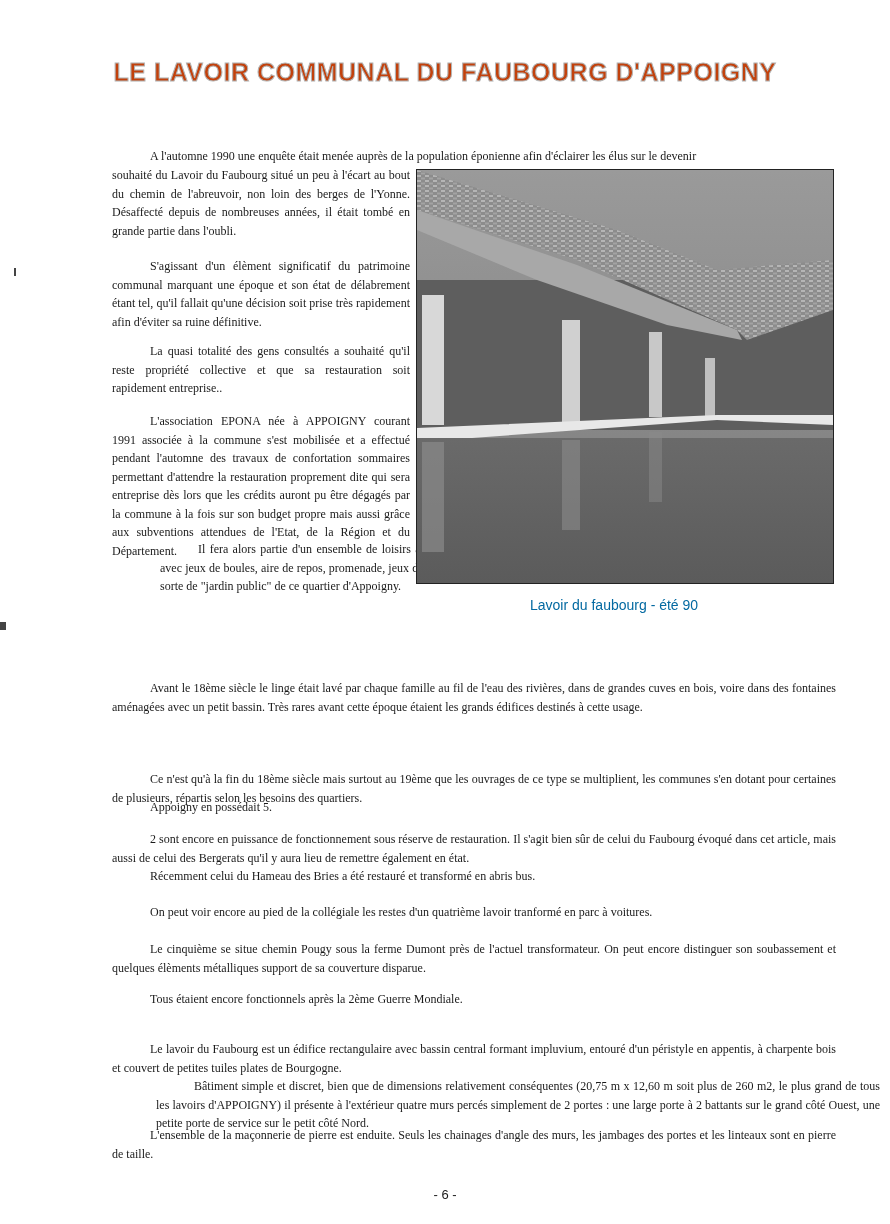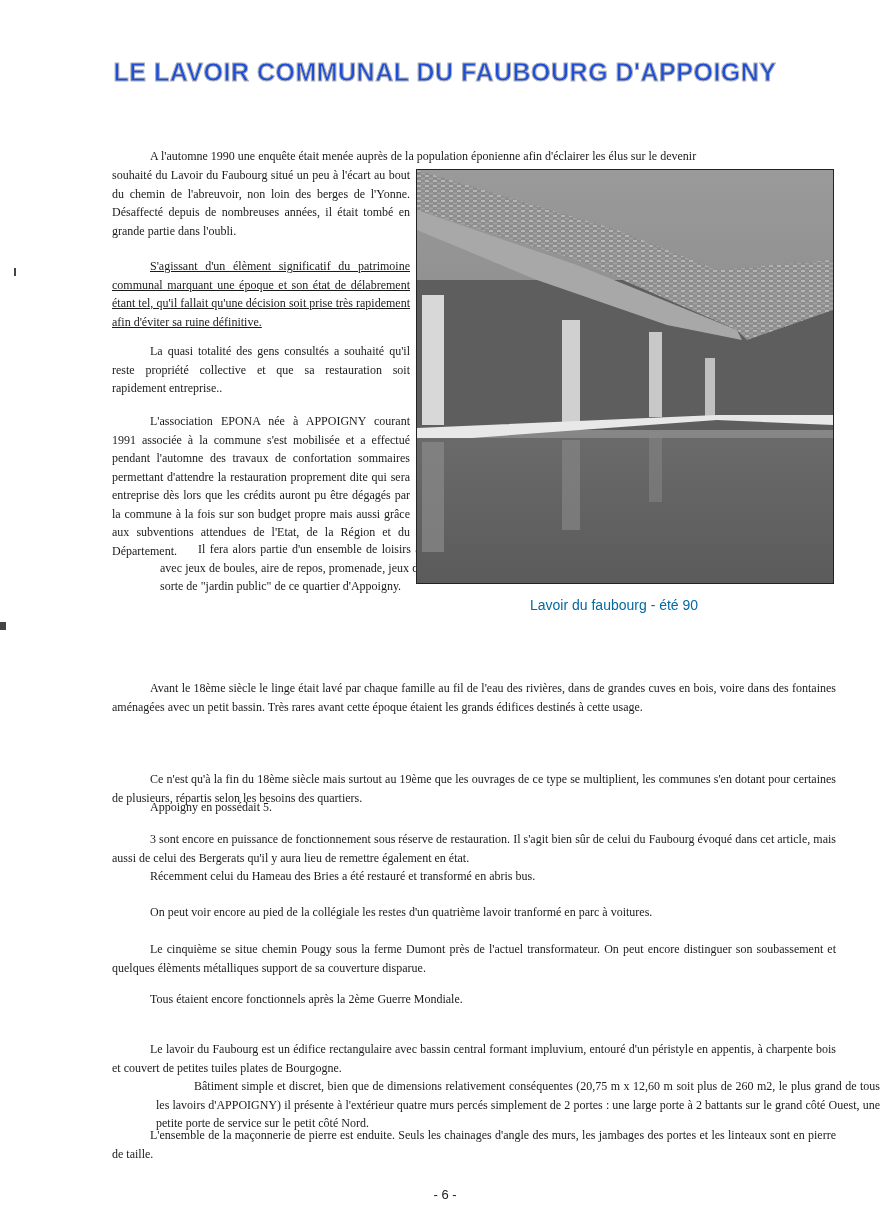--- a/index.html
+++ b/index.html
@@ -5,21 +5,21 @@
     html, body { margin: 0; padding: 0; background: #ffffff; }
     body {
       width: 890px; height: 1224px; position: relative; overflow: hidden;
       font-family: "Liberation Serif", "DejaVu Serif", serif;
       color: #1a1a1a;
     }
     .title {
       position: absolute; left: 0; top: 58px; width: 890px; text-align: center;
       font-family: "Liberation Sans", "DejaVu Sans", sans-serif;
       font-weight: bold; font-size: 25px; letter-spacing: 0.5px;
-      color: #1d4ed8;
+      color: #c2410c;
       -webkit-text-stroke: 1px #b4b4b4;
       text-shadow: 0 0 1px #cfcfcf;
     }
     .p {
       position: absolute; font-size: 12px; line-height: 18.5px;
       text-align: justify; margin: 0;
     }
     .indent { text-indent: 38px; }
     .left-col { left: 112px; width: 298px; }
     .full { left: 112px; width: 724px; }
@@ -41,21 +41,21 @@
   </style>
 </head>
 <body>
 
 <div>
   <div class="title">LE LAVOIR COMMUNAL DU FAUBOURG D'APPOIGNY</div>
 
   <p class="p full indent" style="top:147px;">A l'automne 1990 une enquête était menée auprès de la population éponienne afin d'éclairer les élus sur le devenir</p>
 
   <p class="p left-col" style="top:166px;">souhaité du Lavoir du Faubourg situé un peu à l'écart au bout du chemin de l'abreuvoir, non loin des berges de l'Yonne. Désaffecté depuis de nombreuses années, il était tombé en grande partie dans l'oubli.</p>
-  <p class="p left-col indent" style="top:257px;text-decoration:underline;">S'agissant d'un élèment significatif du patrimoine communal marquant une époque et son état de délabrement étant tel, qu'il fallait qu'une décision soit prise très rapidement afin d'éviter sa ruine définitive.</p>
+  <p class="p left-col indent" style="top:257px;">S'agissant d'un élèment significatif du patrimoine communal marquant une époque et son état de délabrement étant tel, qu'il fallait qu'une décision soit prise très rapidement afin d'éviter sa ruine définitive.</p>
   <p class="p left-col indent" style="top:342px;">La quasi totalité des gens consultés a souhaité qu'il reste propriété collective et que sa restauration soit rapidement entreprise..</p>
   <p class="p left-col indent" style="top:412px;">L'association EPONA née à APPOIGNY courant 1991 associée à la commune s'est mobilisée et a effectué pendant l'automne des travaux de confortation sommaires permettant d'attendre la restauration proprement dite qui sera entreprise dès lors que les crédits auront pu être dégagés par la commune à la fois sur son budget propre mais aussi grâce aux subventions attendues de l'Etat, de la Région et du Département.</p>
   <p class="p left-col indent" style="top:540px;margin-left:48px;">Il fera alors partie d'un ensemble de loisirs aménagé avec jeux de boules, aire de repos, promenade, jeux d'enfants, sorte de "jardin public" de ce quartier d'Appoigny.</p>
 
   <div class="photo" title="Photographie du lavoir : toiture en tuiles effondrée, piliers en bois, bassin rempli d'eau">
     <svg viewBox="0 0 416 413" preserveAspectRatio="none">
       <defs>
         <linearGradient id="sky" x1="0" y1="0" x2="0" y2="1">
           <stop offset="0" stop-color="#9a9a9a"></stop>
           <stop offset="1" stop-color="#7b7b7b"></stop>
@@ -83,21 +83,21 @@
       <rect x="5" y="272" width="22" height="110" fill="#8a8a8a" opacity="0.7"></rect>
       <rect x="145" y="270" width="18" height="90" fill="#8a8a8a" opacity="0.6"></rect>
       <rect x="232" y="262" width="13" height="70" fill="#8a8a8a" opacity="0.5"></rect>
     </svg>
   </div>
   <div class="caption">Lavoir du faubourg - été 90</div>
 
   <p class="p full indent" style="top:679px;">Avant le 18ème siècle  le linge était lavé par chaque famille au fil de l'eau des rivières, dans de grandes cuves en bois, voire dans des fontaines aménagées avec un petit bassin. Très rares avant cette époque étaient les grands édifices destinés à cette usage.</p>
   <p class="p full indent" style="top:770px;">Ce n'est qu'à la fin du 18ème siècle mais surtout au 19ème que les ouvrages de ce type se multiplient, les communes s'en dotant pour certaines de plusieurs, répartis selon les besoins des quartiers.</p>
   <p class="p full indent" style="top:798px;">Appoigny en possédait 5.</p>
-  <p class="p full indent" style="top:830px;">3 sont encore en puissance de fonctionnement sous réserve de restauration. Il s'agit bien sûr de celui du Faubourg évoqué dans cet article, mais aussi de celui des Bergerats qu'il y aura lieu de remettre également en état.</p>
+  <p class="p full indent" style="top:830px;">2 sont encore en puissance de fonctionnement sous réserve de restauration. Il s'agit bien sûr de celui du Faubourg évoqué dans cet article, mais aussi de celui des Bergerats qu'il y aura lieu de remettre également en état.</p>
   <p class="p full indent" style="top:867px;">Récemment celui du Hameau des Bries a été restauré et transformé en abris bus.</p>
   <p class="p full indent" style="top:903px;">On peut voir encore au pied de la collégiale les restes d'un quatrième lavoir tranformé en parc à voitures.</p>
   <p class="p full indent" style="top:940px;">Le cinquième se situe chemin Pougy sous la ferme Dumont près de l'actuel transformateur. On peut encore distinguer son soubassement et quelques élèments métalliques support de sa couverture disparue.</p>
   <p class="p full indent" style="top:990px;">Tous étaient encore fonctionnels après la  2ème Guerre Mondiale.</p>
 
   <p class="p full indent" style="top:1040px;">Le lavoir du Faubourg est un édifice rectangulaire avec bassin central formant impluvium, entouré d'un péristyle en appentis, à charpente bois et couvert de petites tuiles plates de Bourgogne.</p>
   <p class="p full indent" style="top:1077px;margin-left:44px;">Bâtiment simple et discret, bien que de dimensions relativement conséquentes (20,75 m x 12,60 m soit plus de 260 m2, le plus grand de tous les lavoirs d'APPOIGNY) il présente à l'extérieur quatre murs percés simplement de 2 portes : une large porte à 2 battants sur le grand côté Ouest, une petite porte de service sur le petit côté Nord.</p>
   <p class="p full indent" style="top:1126px;">L'ensemble de la maçonnerie de pierre est enduite. Seuls les chainages d'angle des murs, les jambages des portes et les linteaux sont en pierre de taille.</p>
 
   <div class="page-num">- 6 -</div>

